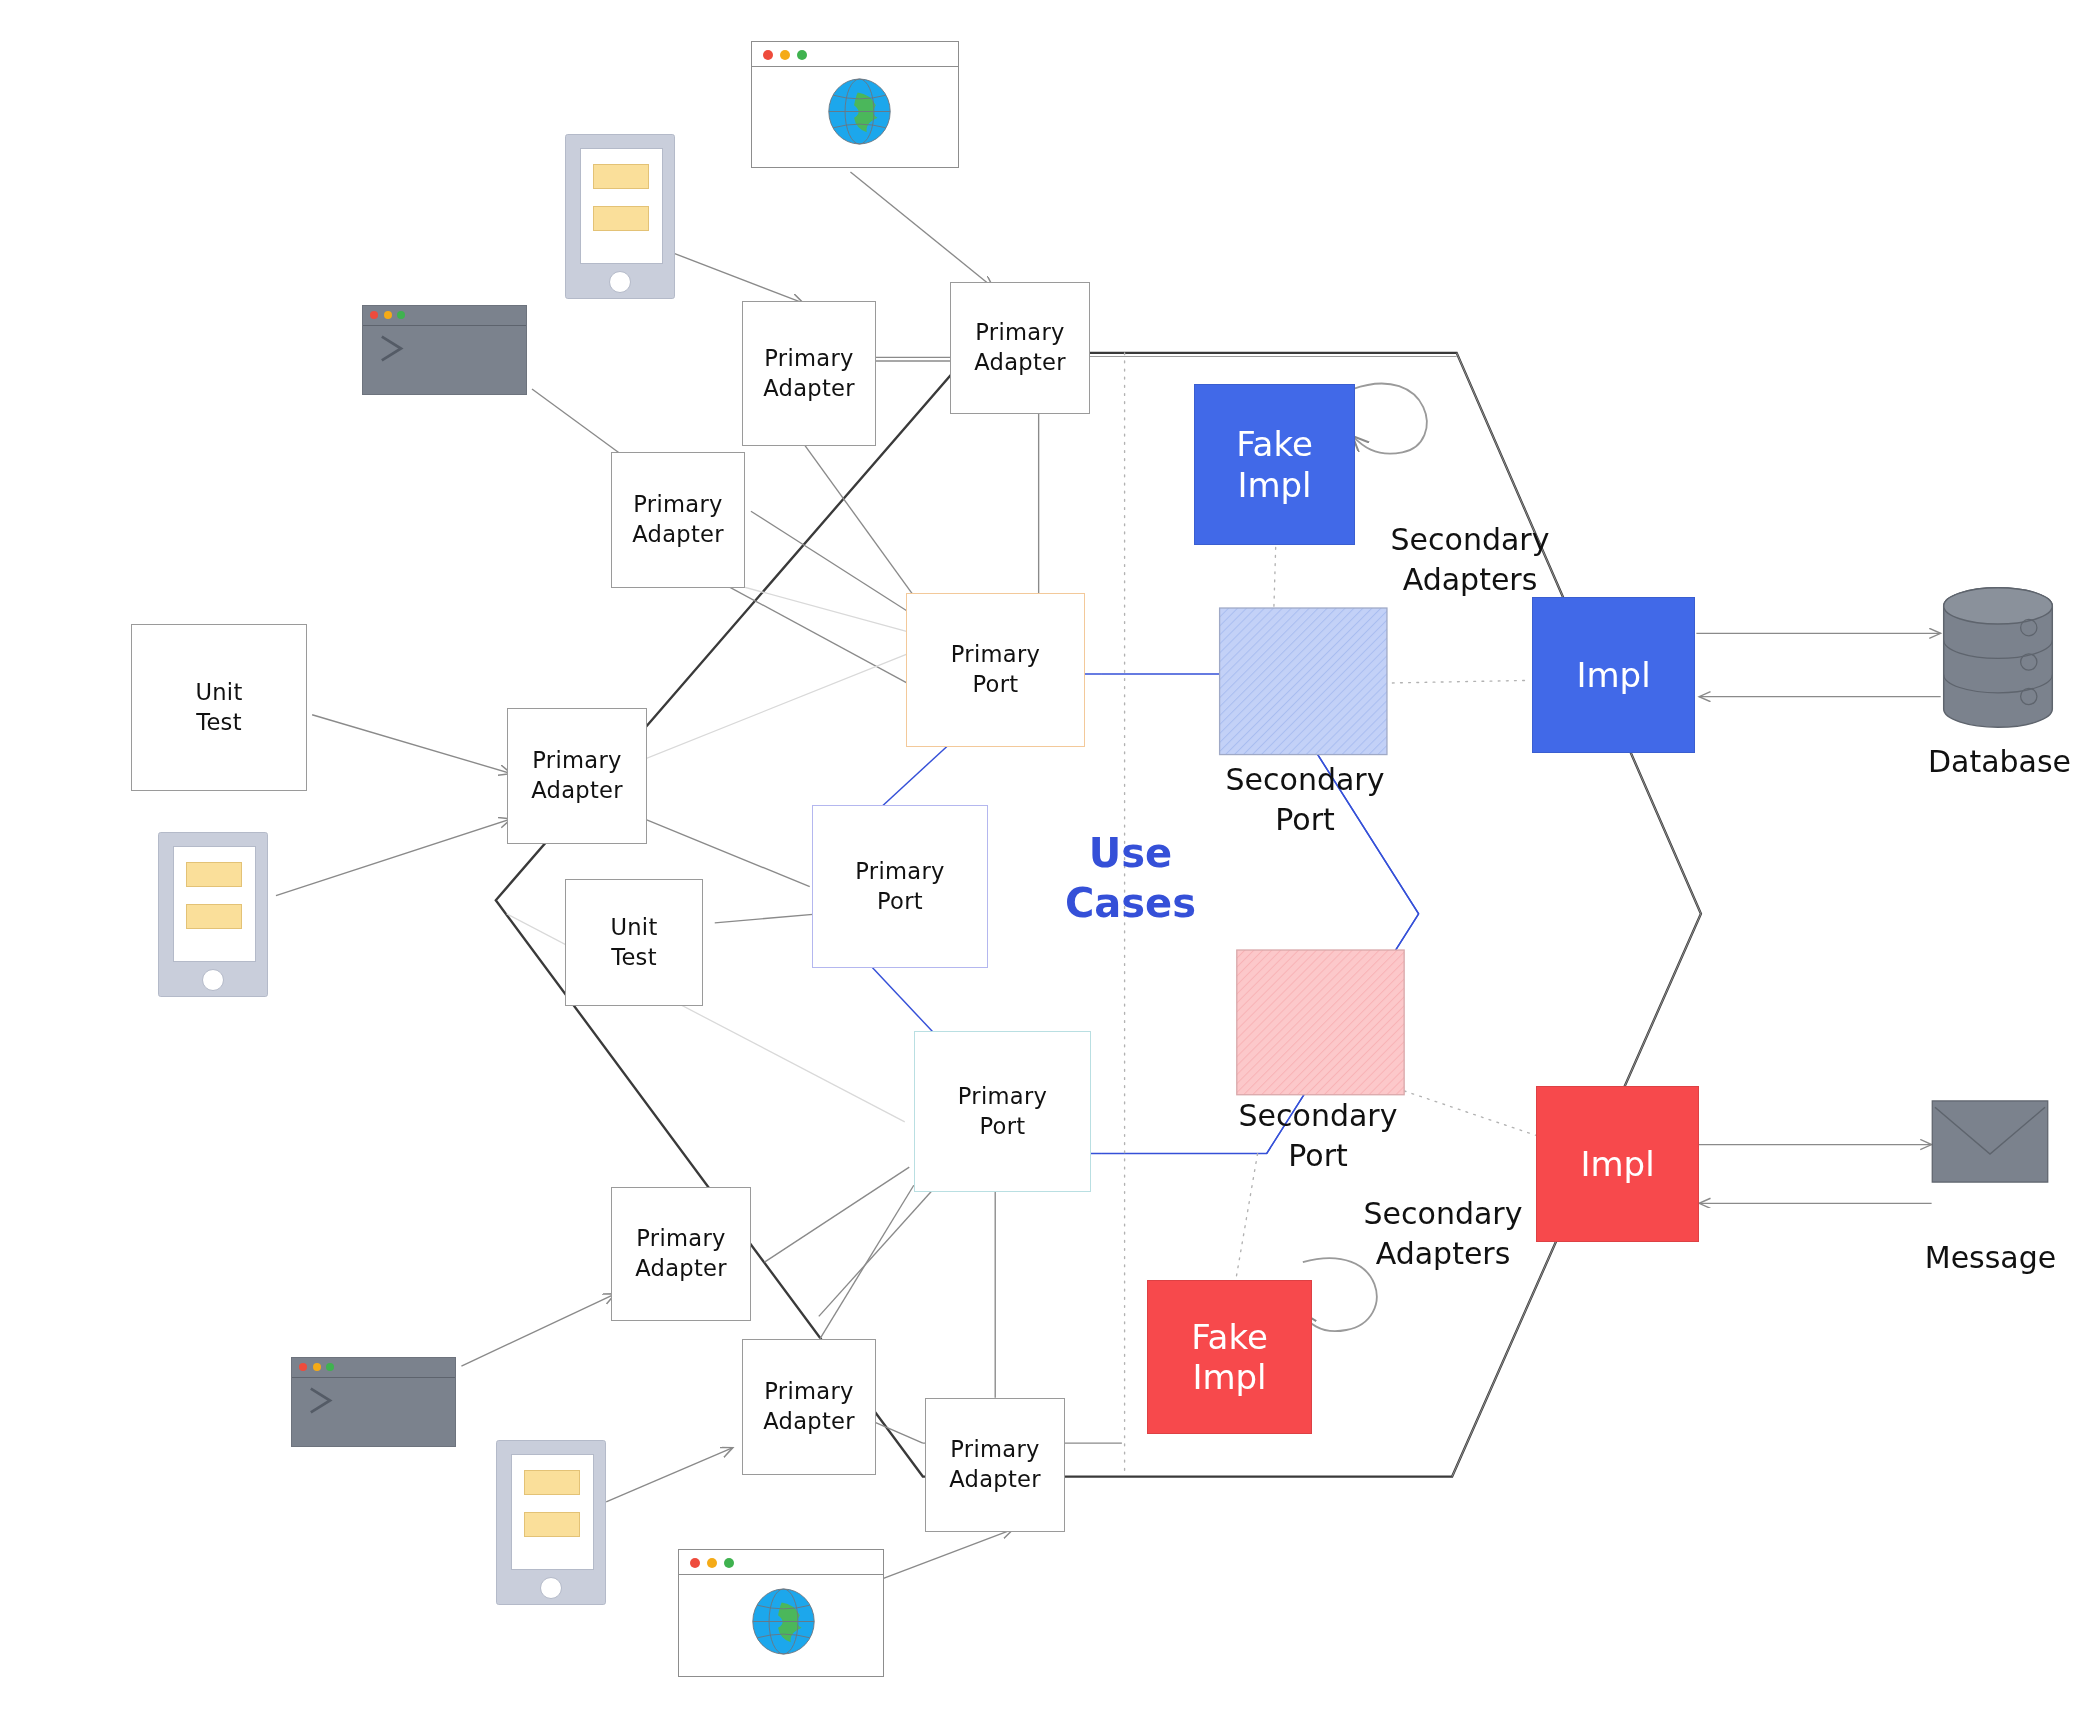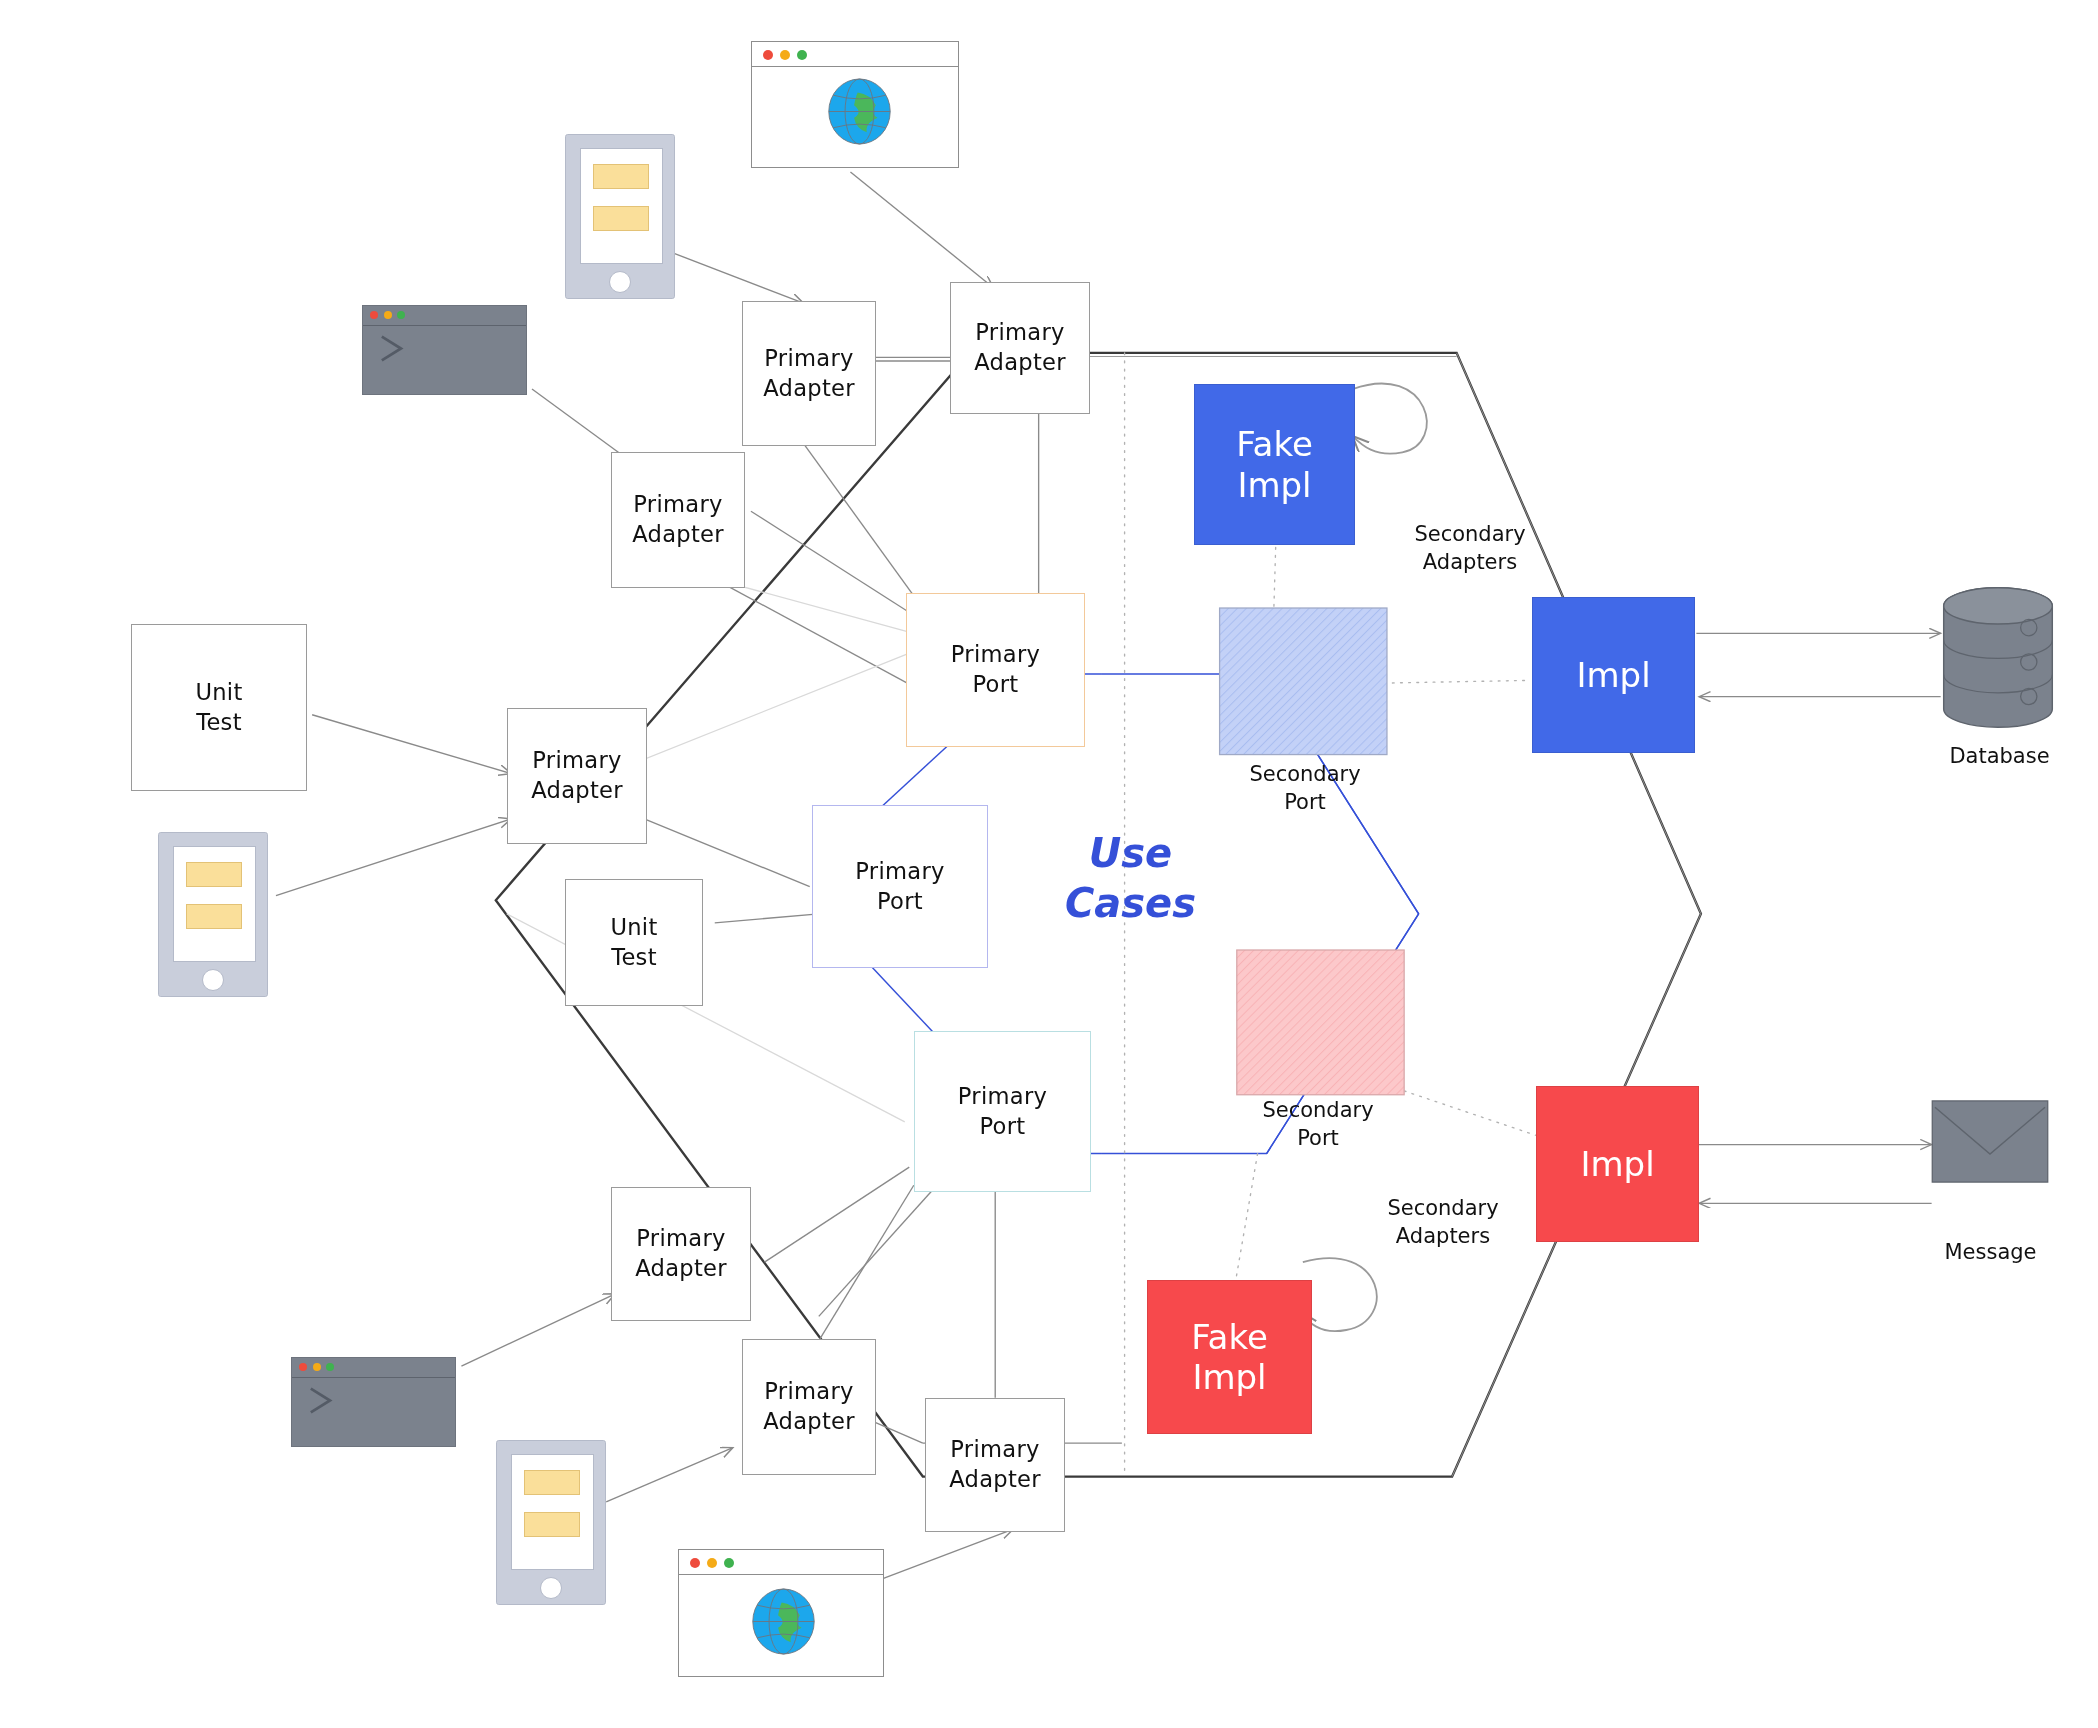--- a/index.html
+++ b/index.html
@@ -16,21 +16,21 @@
   .node.port-orange{border-color:#f3c99a;}
   .node.port-lav{border-color:#b4b7ef;}
   .node.port-cyan{border-color:#b9dfe2;}
   
   .impl{position:absolute;box-sizing:border-box;display:flex;align-items:center;
         justify-content:center;text-align:center;color:#fff;
         font-family:"DejaVu Sans", sans-serif;border:0.9px solid rgba(0,0,0,.10);}
   .impl .lbl{white-space:pre-line;font-size:34px;line-height:1.18;font-weight:400;}
   
   .cap{position:absolute;text-align:center;white-space:pre-line;color:#111;
-       font-size:21px;line-height:1.34;font-family:"DejaVu Sans", sans-serif;}
+       font-size:30px;line-height:1.34;font-family:"DejaVu Sans", sans-serif;}
   .cap.usecases{color:#3550d8;font-size:40px;font-weight:600;line-height:1.25;}
   
   .phone{position:absolute;background:#c9cedb;border:1.4px solid #b4bac9;
          box-sizing:border-box;border-radius:2.7px;}
   .phone .screen{position:absolute;background:#ffffff;border:1.4px solid #b4bac9;box-sizing:border-box;}
   .phone .bar{position:absolute;background:#fadf9a;border:0.9px solid #e3c276;box-sizing:border-box;}
   .phone .home{position:absolute;background:#fff;border:1.4px solid #b4bac9;border-radius:50%;box-sizing:border-box;}
   .browser{position:absolute;background:#ffffff;border:1.2px solid #8d8d8d;box-sizing:border-box;}
   .browser .tbar{position:absolute;left:0;right:0;top:0;border-bottom:1.2px solid #8d8d8d;box-sizing:border-box;}
   .dot{position:absolute;border-radius:50%;}
@@ -271,21 +271,21 @@
   <div class="node port-lav" style="left:812px;top:805px;width:176px;height:163px;">
     <span class="lbl">Primary
 Port</span>
   </div>
 
   <div class="node port-cyan" style="left:914px;top:1031px;width:177px;height:161px;">
     <span class="lbl">Primary
 Port</span>
   </div>
 
-  <div class="cap usecases" style="left:1031px;top:828px;width:199px;font-style:italic;">Use
+  <div class="cap usecases" style="left:1031px;top:828px;width:199px;">Use
 Cases</div>
 
   <div class="cap" style="left:1208px;top:760px;width:194px;">Secondary
 Port</div>
 
   <div class="cap" style="left:1221px;top:1096px;width:194px;">Secondary
 Port</div>
 
   <div class="cap" style="left:1366px;top:520px;width:208px;">Secondary
 Adapters</div>

